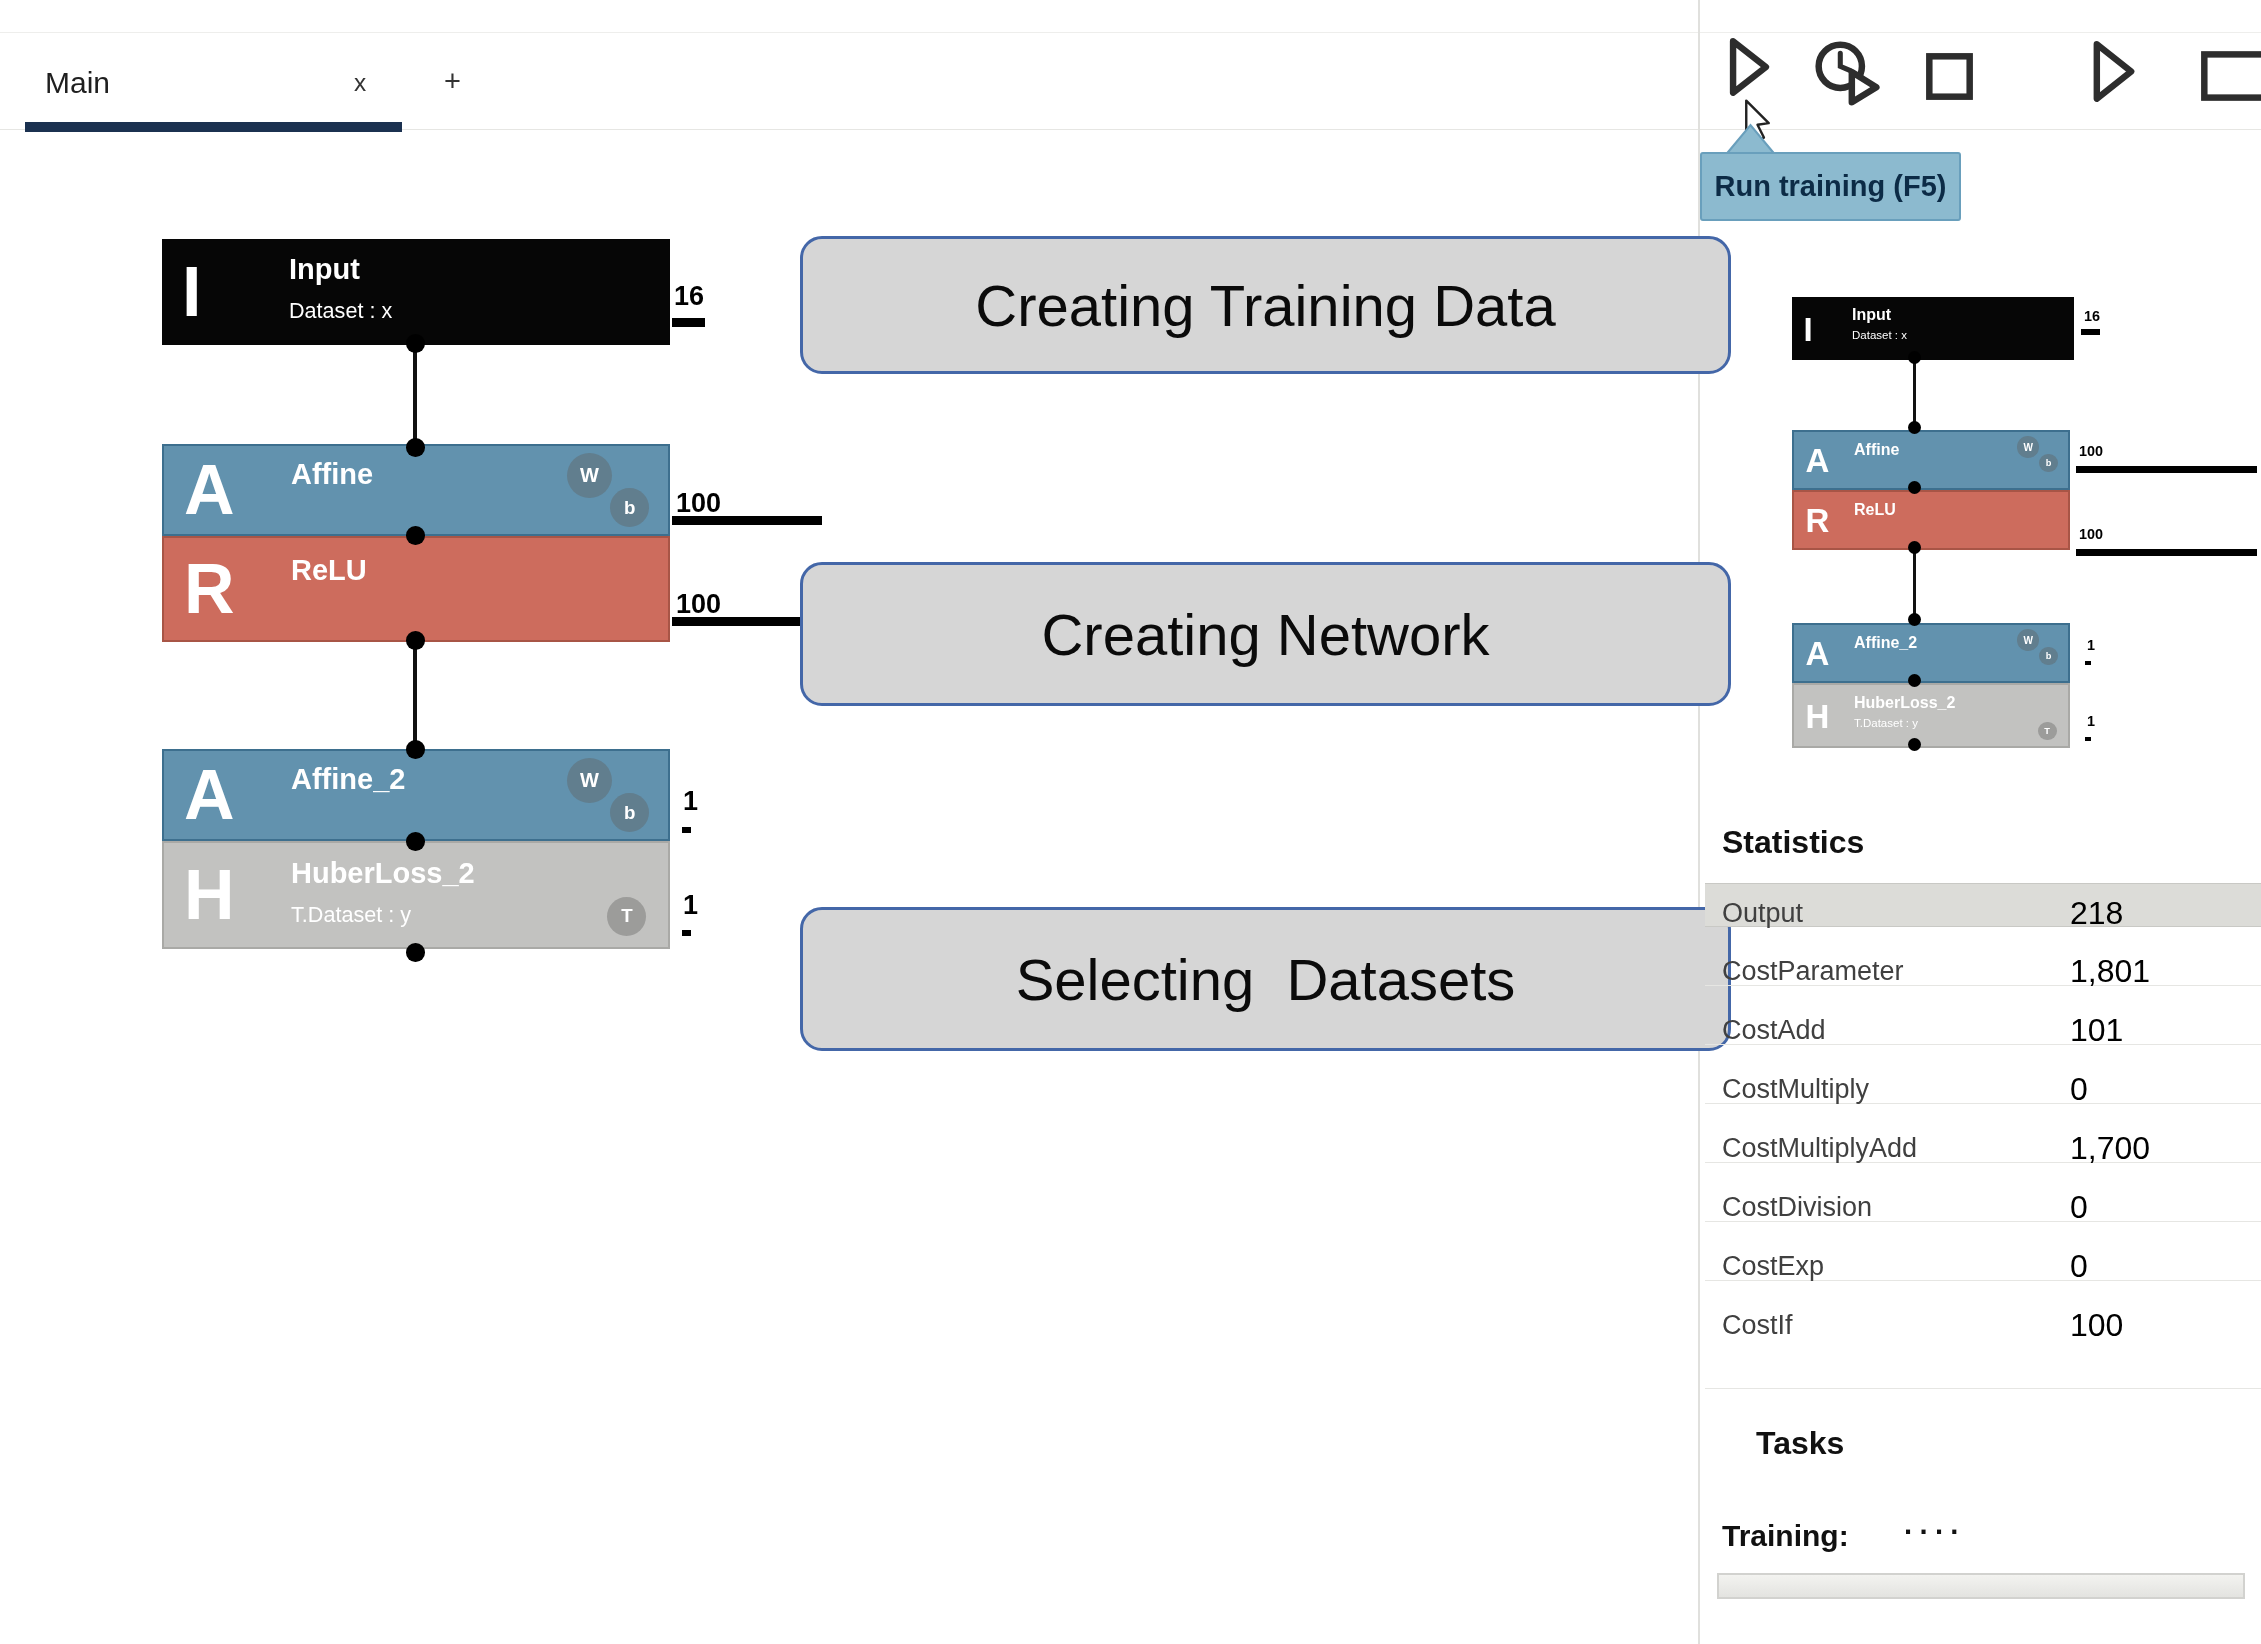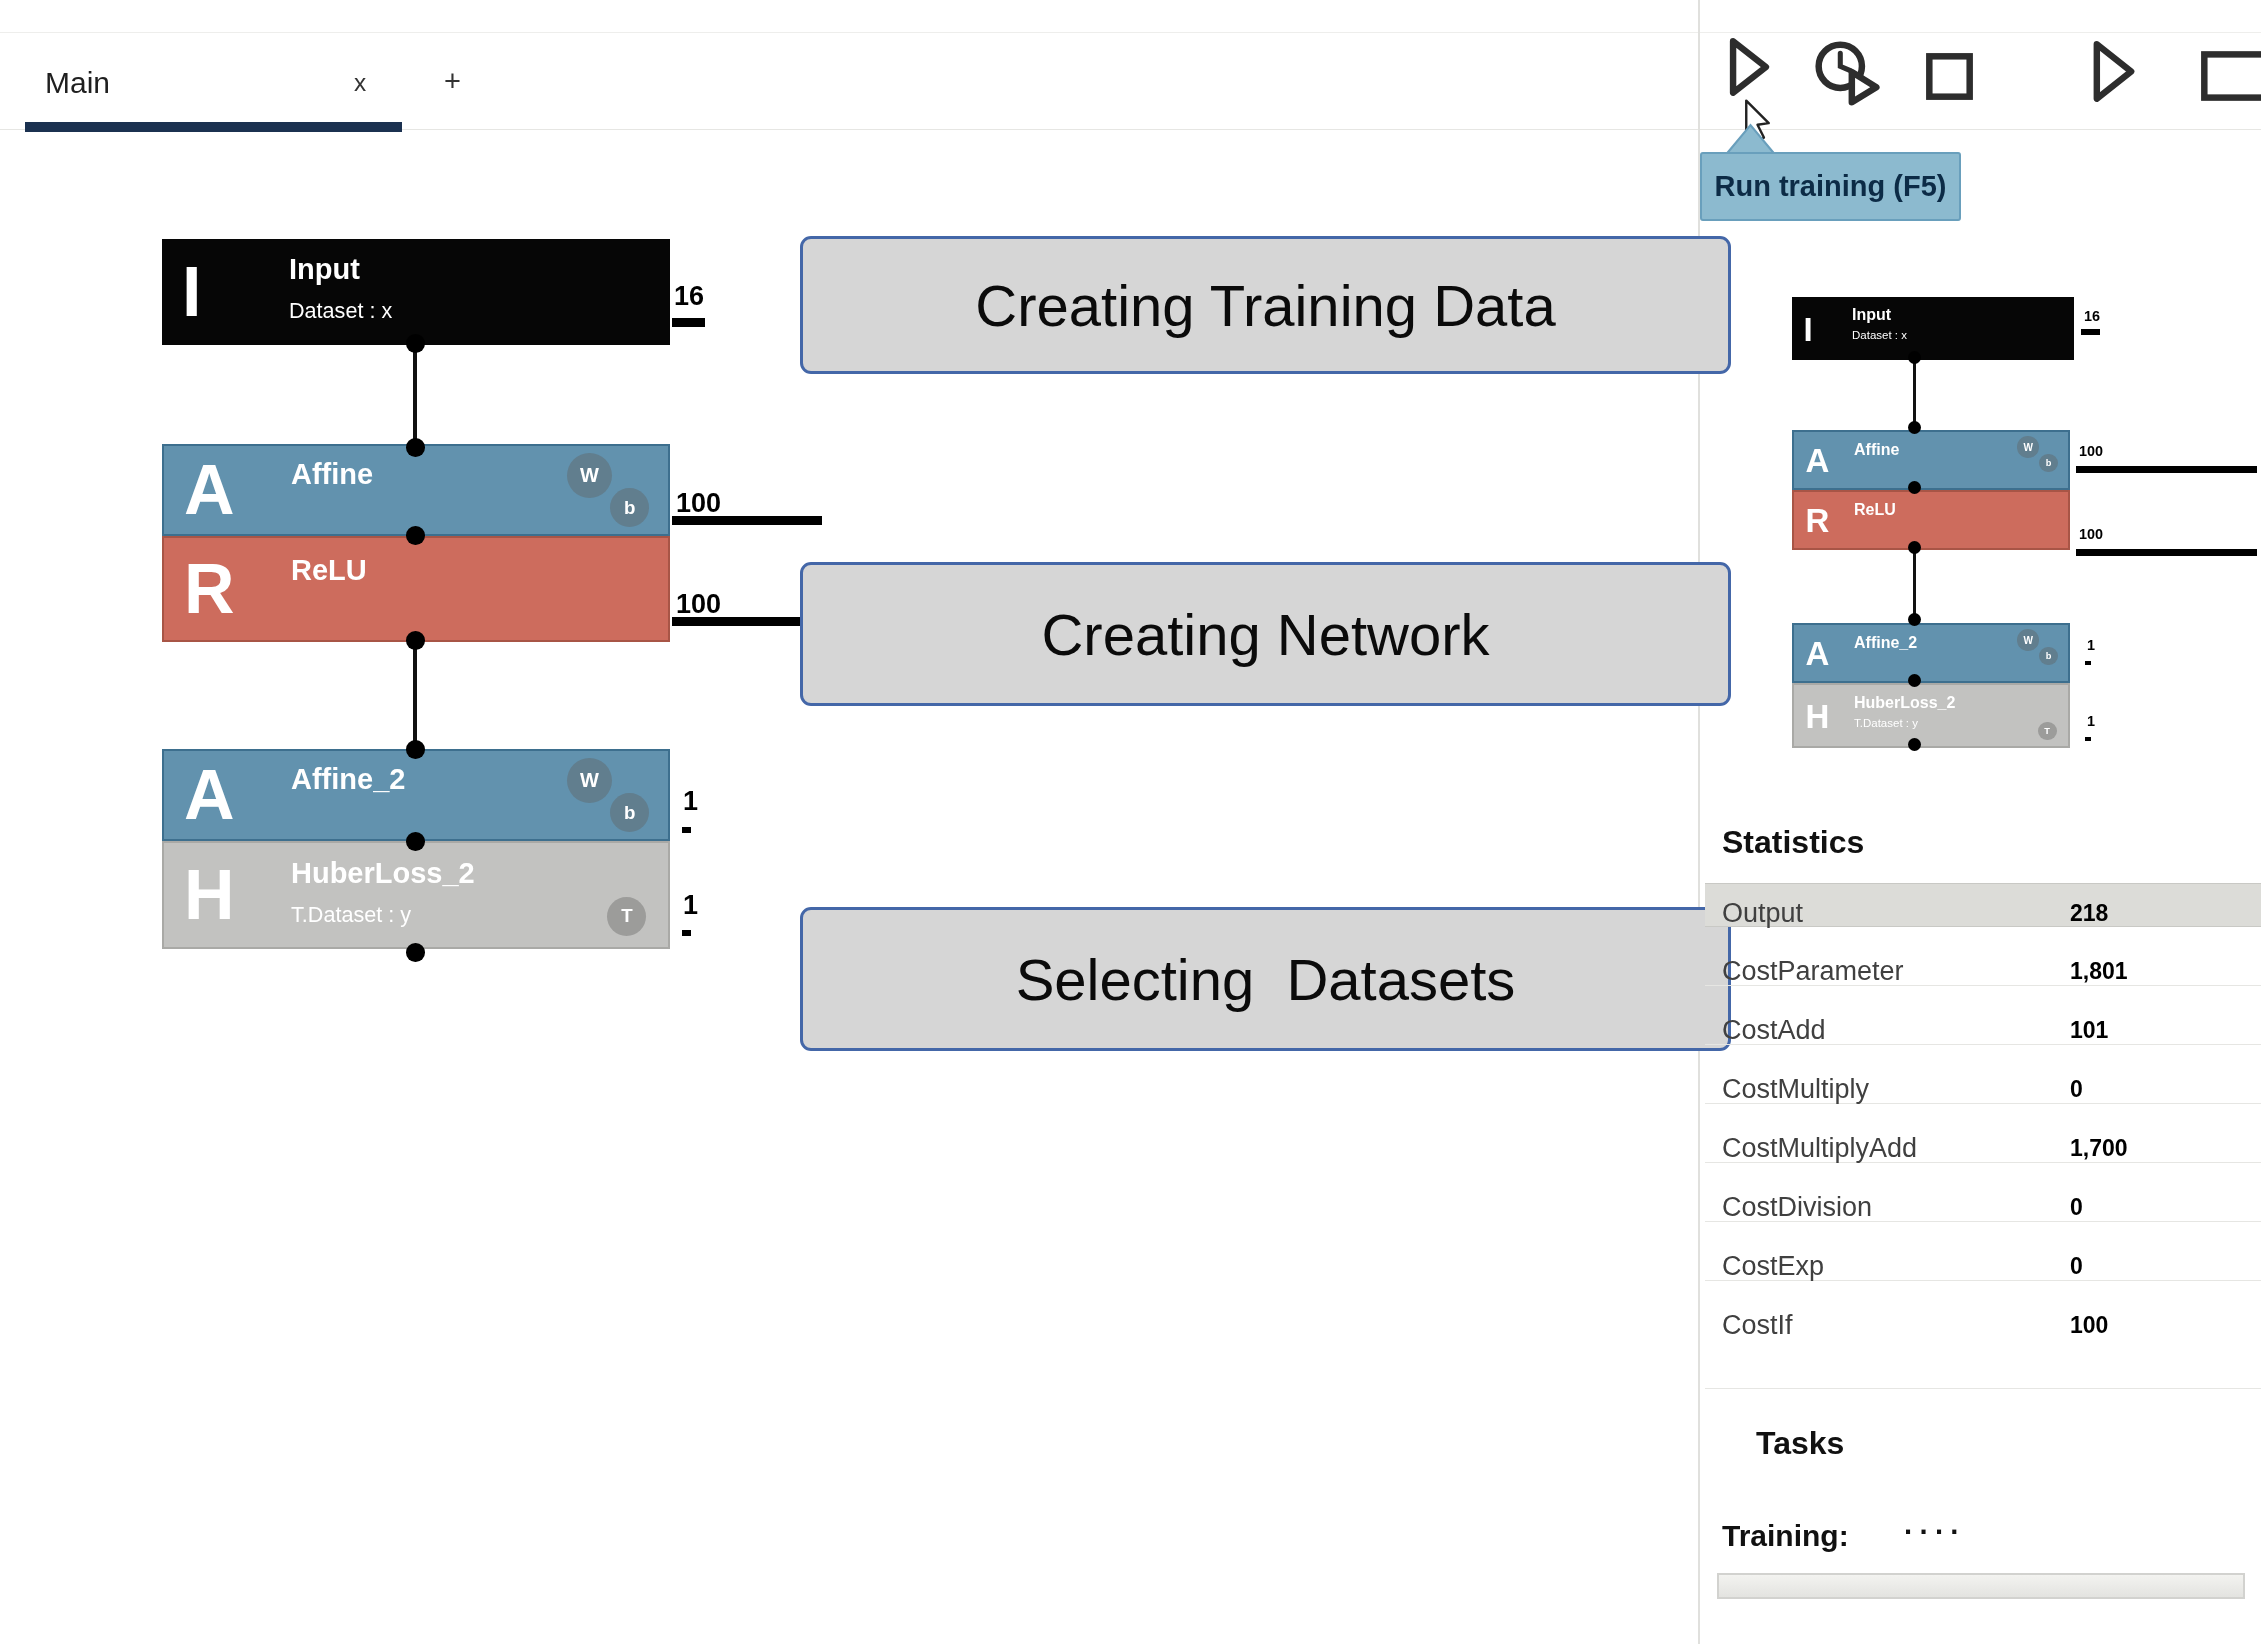--- a/index.html
+++ b/index.html
@@ -37,37 +37,37 @@
   .mini .ntitle{left:60px;top:8.6px;font-size:16px;}
   .mini .nsub{left:60px;top:32px;font-size:11.5px;}
   .mini .badge.w{width:21.6px;height:21.6px;right:29px;top:4.3px;font-size:10px;}
   .mini .badge.b{width:18.7px;height:18.7px;right:10px;top:21.6px;font-size:9.3px;}
   .mini .badge.t{width:18.7px;height:18.7px;right:11.5px;bottom:5.8px;font-size:9.3px;}
   .minidot{position:absolute;width:13px;height:13px;border-radius:50%;background:#000;}
   .miniconn{position:absolute;width:2.9px;background:#111;}
   .minidim{position:absolute;font-weight:700;font-size:14.4px;color:#000;line-height:1;}
 
   
-  .callout{position:absolute;background:#d6d6d6;border:3.6px solid #4467a8;border-radius:11px;
+  .callout{position:absolute;background:#d6d6d6;border:3.6px solid #4467a8;border-radius:22px;
            display:flex;align-items:center;justify-content:center;font-size:58px;color:#0b0b0b;white-space:pre;}
 
   
   .toolbtn{position:absolute;}
 
   
   .tooltip{position:absolute;background:#8cbacf;border:2.2px solid #699fbc;border-radius:2.9px;
            display:flex;align-items:center;justify-content:center;
            font-size:29px;font-weight:700;color:#0c2b46;}
   .tooltip-pointer{position:absolute;}
 
   
   .stats-title{position:absolute;font-size:32px;font-weight:700;color:#111;}
   .stat-row{position:absolute;left:1705px;width:556px;height:44px;border-bottom:1.4px solid #e6e6e3;box-sizing:border-box;}
   .stat-row .slabel{position:absolute;left:17px;top:0;line-height:58px;font-size:27px;color:#404040;}
-  .stat-row .svalue{position:absolute;left:365px;top:0;line-height:58px;font-size:23px;font-weight:700;color:#000;}
+  .stat-row .svalue{position:absolute;left:365px;top:0;line-height:58px;font-size:32px;font-weight:400;color:#000;}
   .stat-row.hl{background:#dcdcd8;border-top:1.4px solid #c9c9c5;border-bottom:1.4px solid #c9c9c5;}
 
   .tasks-title{position:absolute;font-size:32px;font-weight:700;color:#111;margin-left:34px;}
   .training-label{position:absolute;font-size:30px;font-weight:600;color:#111;}
   .training-value{position:absolute;font-size:29px;font-weight:700;color:#111;letter-spacing:5.8px;}
   .progress{position:absolute;background:linear-gradient(#f3f3f0,#e3e3e0);border:2.2px solid #d2d2cf;box-sizing:border-box;}
 </style>
 </head>
 <body>
 

